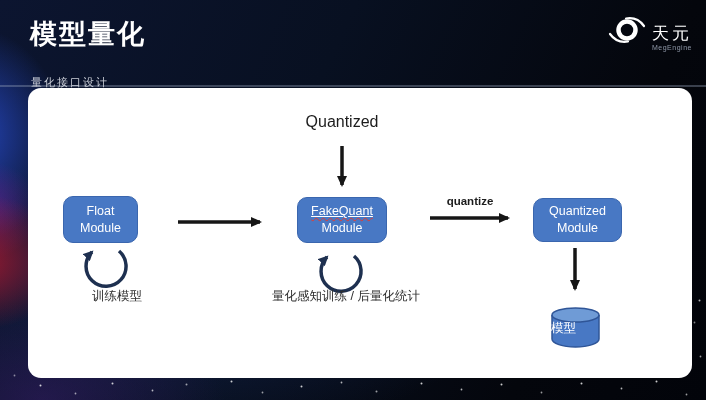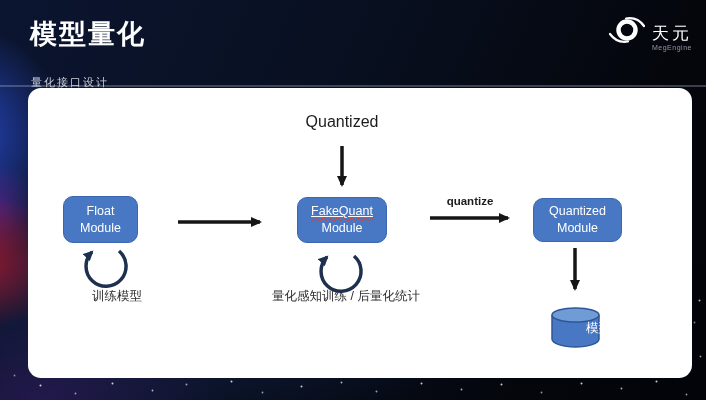--- a/index.html
+++ b/index.html
@@ -50,21 +50,21 @@
   .node-quantized{left:505px;top:110px;width:89px;height:44px;}
   .ul-solid{text-decoration:underline;text-decoration-thickness:1px;}
   .ul-wavy{text-decoration:underline wavy #e03c31;text-decoration-thickness:1px;text-underline-offset:2px;}
   .edge-label{position:absolute;color:#1c1c1c;font-size:11.5px;font-weight:bold;text-align:center;}
   .edge-label-qat{left:146px;top:111px;width:100px;}
   .edge-label-q{left:392px;top:107px;width:100px;}
   .loop-label{position:absolute;color:#2e2e2e;font-size:12.5px;text-align:center;}
   .loop-label-train{left:39px;top:200px;width:100px;}
   .loop-label-qat{left:228px;top:200px;width:180px;}
   .cyl{position:absolute;left:523px;top:219px;width:49px;height:41px;}
-  .cyl-label{position:absolute;left:0;top:13px;width:60px;text-align:right;color:#fff;font-size:12.5px;}
+  .cyl-label{position:absolute;left:0;top:13px;width:60px;text-align:left;color:#fff;font-size:12.5px;}
 </style>
 </head>
 <body>
 
 <div class="stage">
   <div class="stars"></div>
   <div class="top-glow"></div>
 
   <div class="title">模型量化</div>
   <div class="subtitle">量化接口设计</div>

